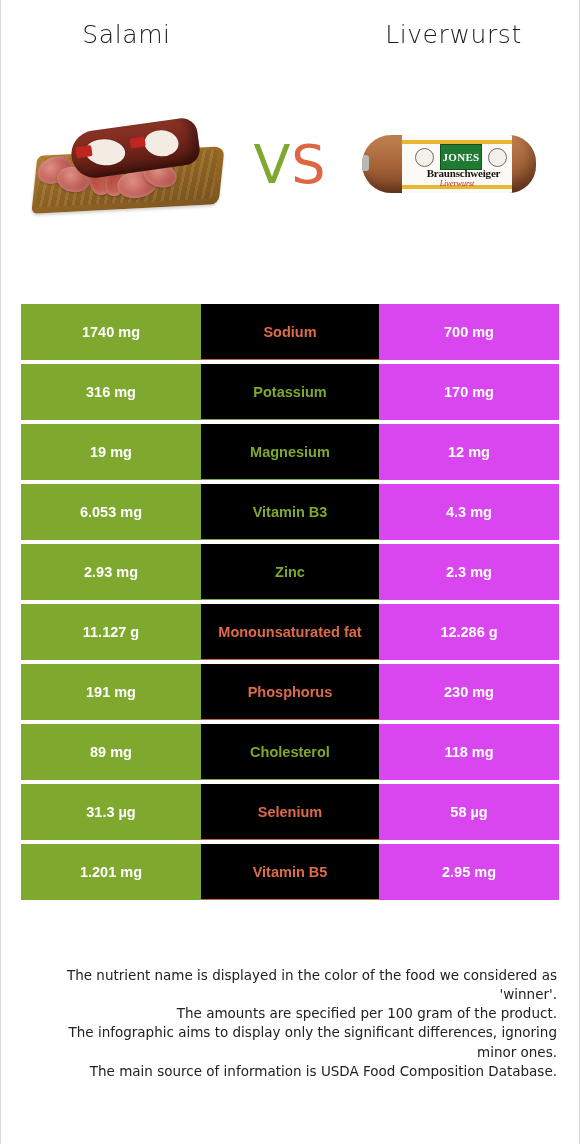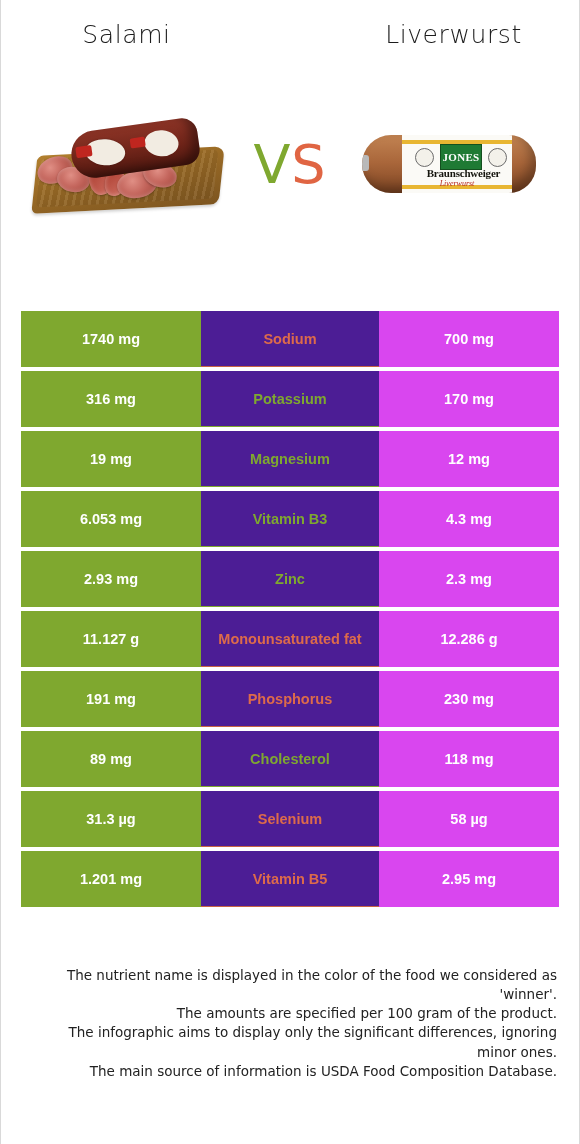--- a/index.html
+++ b/index.html
@@ -242,21 +242,21 @@
     font-family: "Liberation Serif", serif;
     font-style: italic;
     font-size: 8px;
     color: #b6251c;
   }
 
   
   .table {
     position: absolute;
     left: 20px;
-    top: 311px;
+    top: 304px;
     width: 538px;
   }
   .row {
     display: flex;
     height: 56px;
     margin-bottom: 4px;
   }
   .cell {
     display: flex;
     align-items: center;
@@ -265,21 +265,21 @@
     font-weight: 600;
     box-sizing: border-box;
   }
   .cell-left {
     width: 180px;
     background: #7FA82F;
     color: #ffffff;
   }
   .cell-mid {
     width: 178px;
-    background: #4c1d95;
+    background: #000000;
     font-weight: bold;
     border-bottom: 1px solid transparent;
   }
   .cell-right {
     width: 180px;
     background: #d946ef;
     color: #ffffff;
   }
   .win-left  { color: #7FA82F; }
   .win-right { color: #DD6B4A; }

